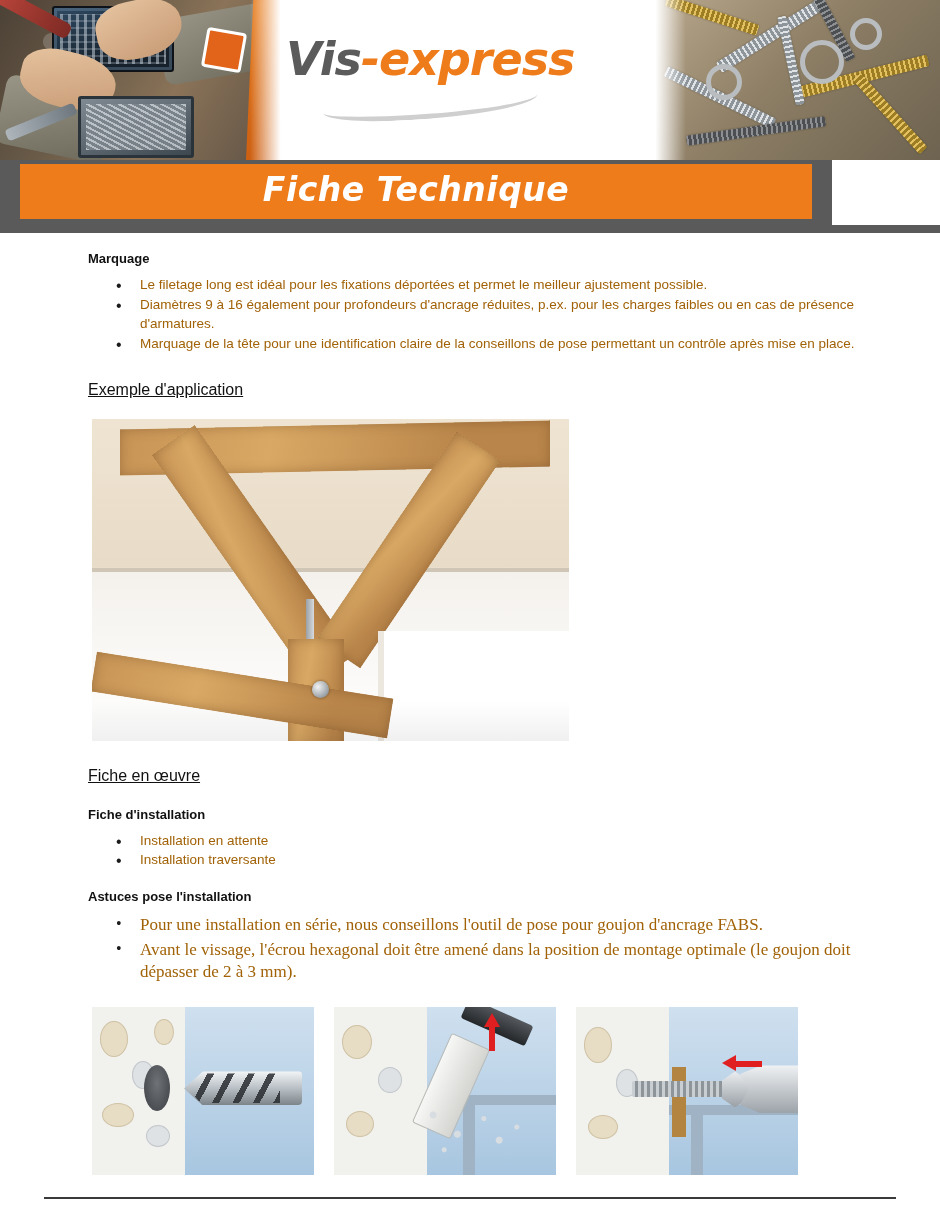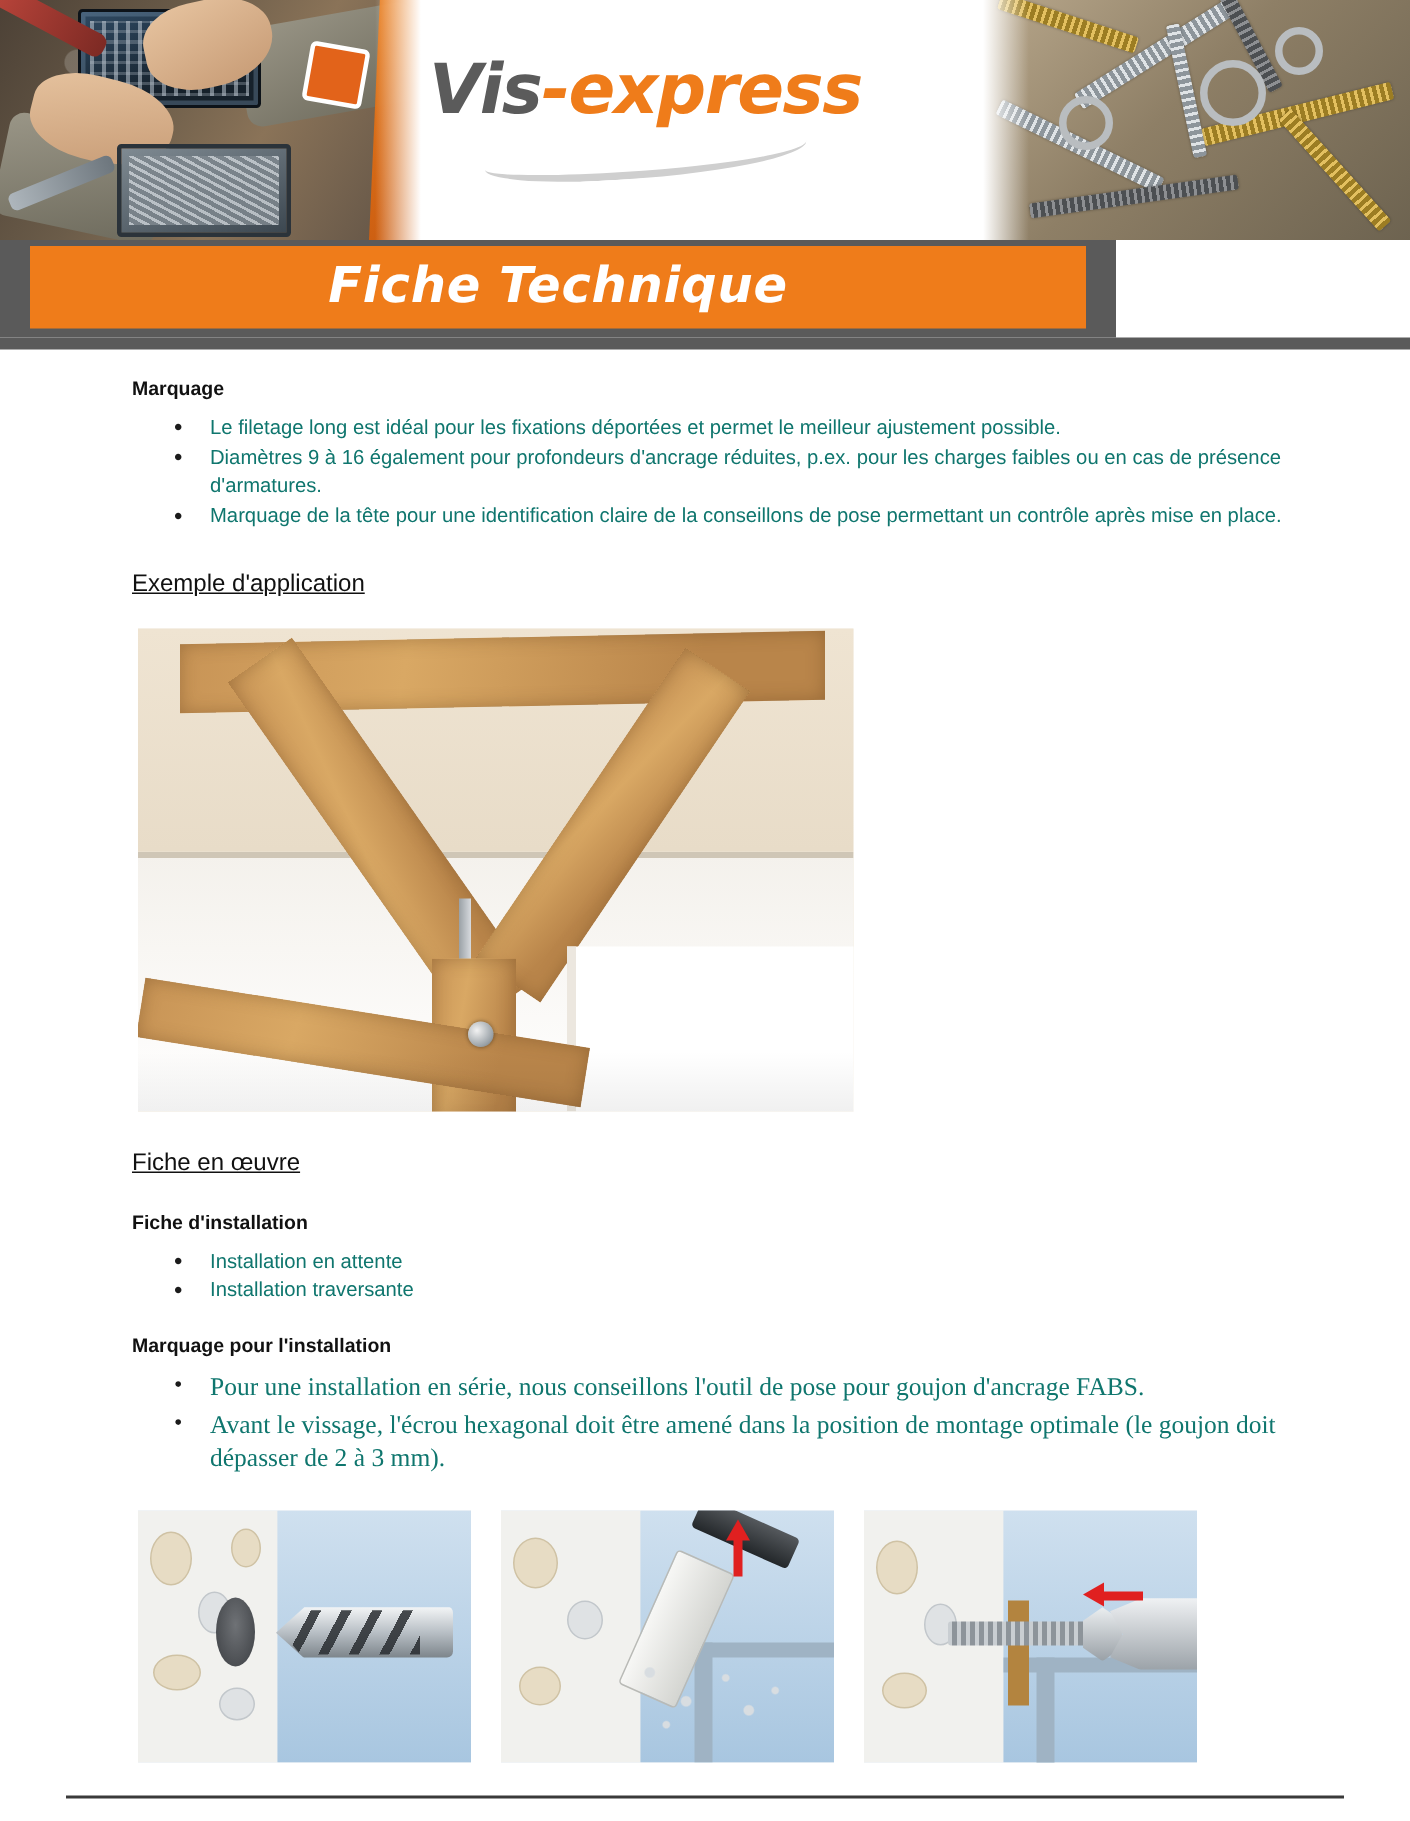--- a/index.html
+++ b/index.html
@@ -194,21 +194,21 @@
     width: 215px;
     height: 26px;
     border-bottom: 5px solid #cfcfcf;
     border-radius: 0 0 70% 40%;
     transform: rotate(-3deg);
   }
 
   
   .title-wrap {
     position: relative;
-    width: 744px;
+    width: 832px;
     background: #5a5a5a;
     padding: 4px 0 6px;
   }
   .title-bar {
     margin: 0 20px;
     background: #ef7c1a;
     text-align: center;
     padding: 6px 0 10px;
   }
   .title-bar h1 {
@@ -246,21 +246,21 @@
   ul.bullets {
     margin: 0 0 0 0;
     padding-left: 52px;
     list-style: none;
   }
   ul.bullets li {
     position: relative;
     font-size: 13.5px;
     line-height: 1.36;
     margin-bottom: 2px;
-    color: #0f766e;
+    color: #a16207;
   }
   ul.bullets li:before {
     content: "\2022";
     position: absolute;
     left: -24px;
     top: -1px;
     font-size: 16px;
     color: #1b1b1b;
   }
   ul.bullets.serif li {
@@ -574,21 +574,21 @@
     </div>
 
     <h2 class="section-underline">Fiche en œuvre</h2>
 
     <h2 class="section-bold" style="margin-top:8px;">Fiche d'installation</h2>
     <ul class="bullets tight">
       <li>Installation en attente</li>
       <li>Installation traversante</li>
     </ul>
 
-    <h2 class="section-bold" style="margin-top:20px;">Marquage pour l'installation</h2>
+    <h2 class="section-bold" style="margin-top:20px;">Astuces pose l'installation</h2>
     <ul class="bullets serif">
       <li>Pour une installation en série, nous conseillons l'outil de pose pour goujon d'ancrage FABS.</li>
       <li>Avant le vissage, l'écrou hexagonal doit être amené dans la position de montage optimale (le goujon doit dépasser de 2 à 3 mm).</li>
     </ul>
 
     <div class="steps">
 
       <div class="step">
         <div class="concrete"></div>
         <div class="step-bg-sky"></div>

